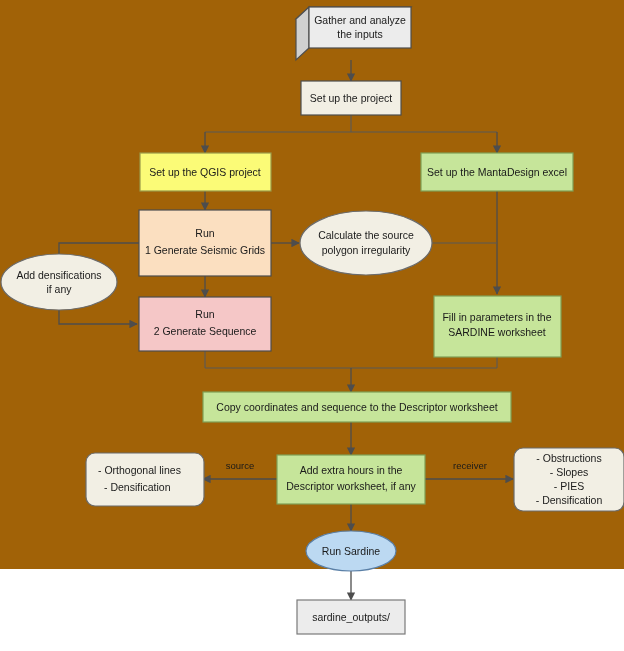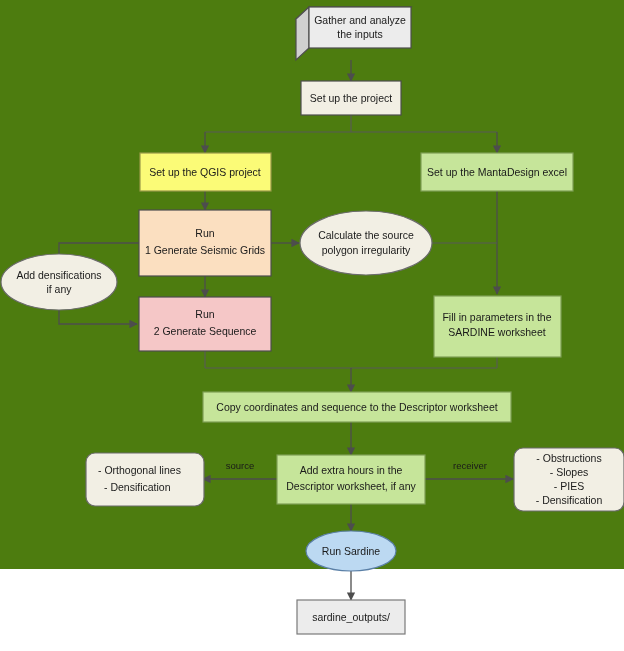--- a/index.html
+++ b/index.html
@@ -10,21 +10,21 @@
   body {
     width: 624px;
     height: 651px;
     overflow: hidden;
     font-family: "Liberation Sans", sans-serif;
   }
   #flowchart-root {
     position: relative;
     width: 624px;
     height: 569px;
-    background: #4d7c0f;
+    background: #a16207;
   }
   svg.chart-svg {
     display: block;
     width: 624px;
     height: 651px;
   }
   .node-text {
     font-family: "Liberation Sans", sans-serif;
     font-size: 10.5px;
     fill: #1a1a1a;

